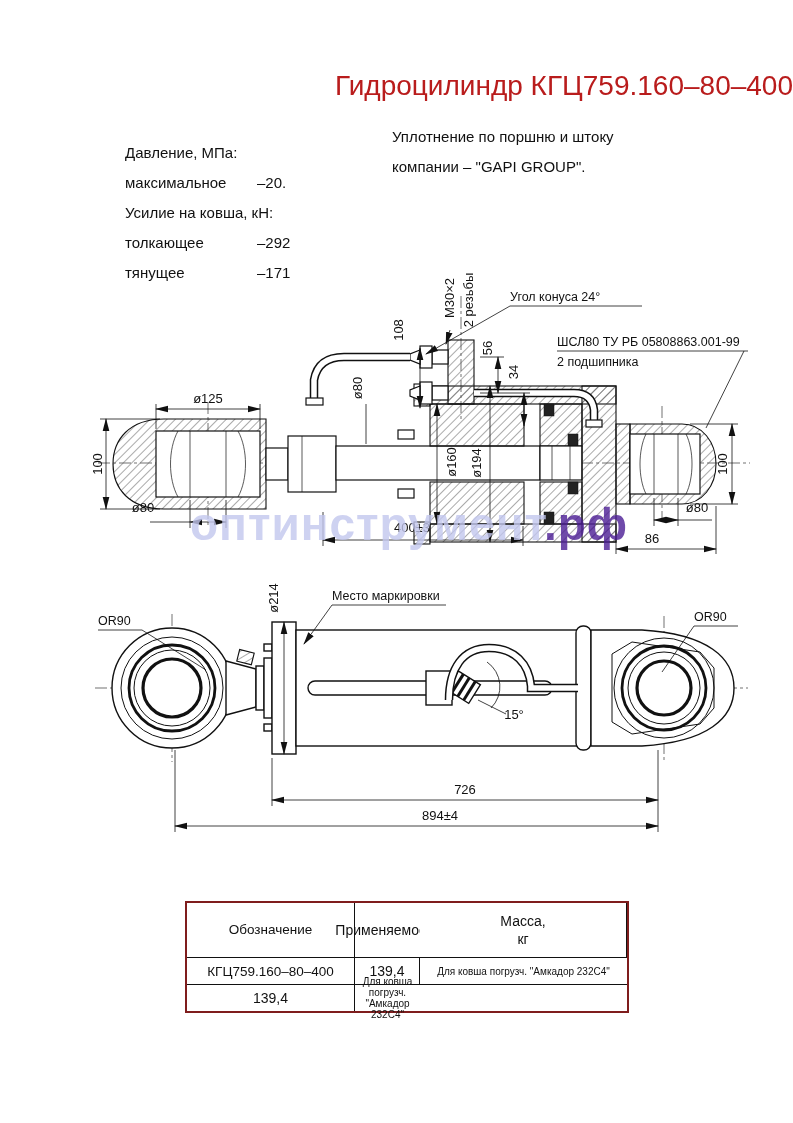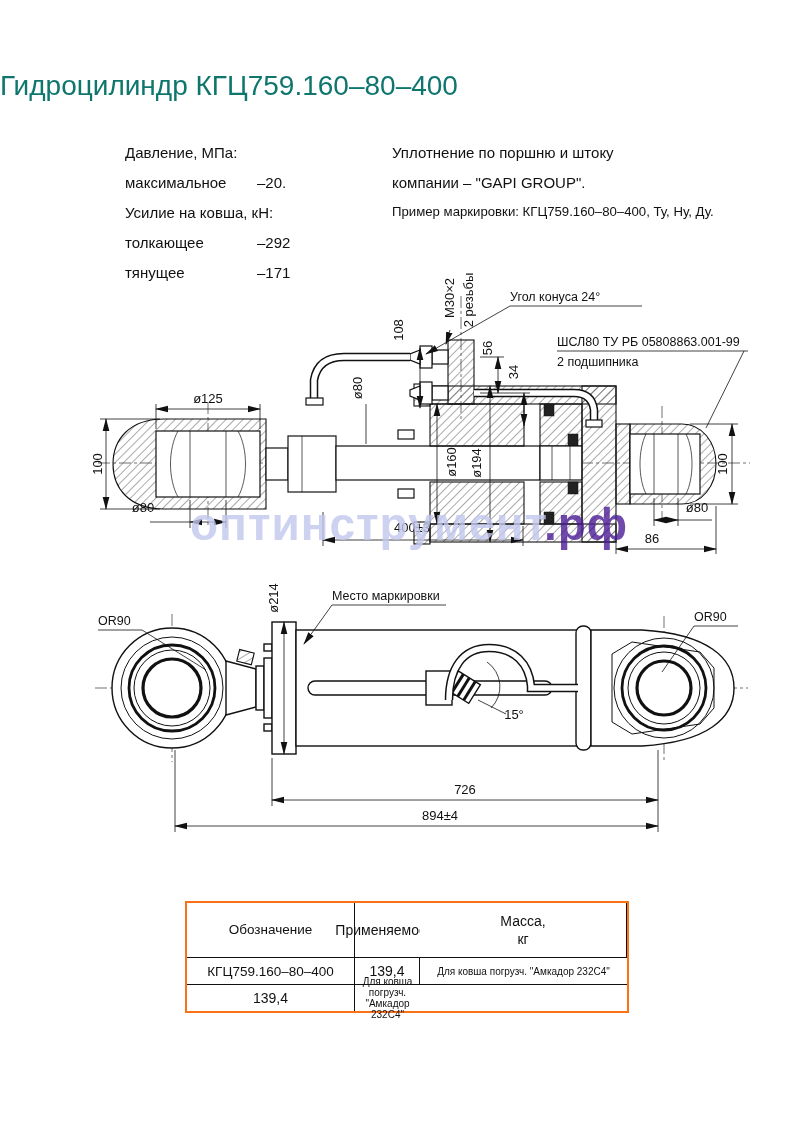--- a/index.html
+++ b/index.html
@@ -1,22 +1,22 @@
 <!DOCTYPE html>
 <html><head>
 <meta charset="utf-8">
 <style>
   html,body{margin:0;padding:0;background:#fff}
   .page{position:relative;width:793px;height:1123px;background:#fff;overflow:hidden;
         font-family:"Liberation Sans",sans-serif;color:#111}
-  .title{position:absolute;top:70px;left:0;width:100%;text-align:left;font-size:28px;color:#0f766e}
+  .title{position:absolute;top:70px;left:0;width:100%;text-align:right;font-size:28px;color:#b91c1c}
   .specs{position:absolute;left:125px;top:144px;width:260px;font-size:15px}
   .srow{display:flex;height:30px;align-items:flex-start}
   .srow .lab{width:132px}
-  .notes{position:absolute;left:392px;top:144px;font-size:15px;width:360px}
+  .notes{position:absolute;left:392px;top:128px;font-size:15px;width:360px}
   .notes .n{height:30px}
   .notes .n3{font-size:13.2px}
   svg.drw{position:absolute}
   #topv{left:85px;top:255px}
   #botv{left:85px;top:572px}
   .h{fill:url(#hatch);stroke:#111;stroke-width:1.1}
   .h2{fill:url(#hatch2);stroke:#111;stroke-width:1.1}
   .w{fill:#fff;stroke:#111;stroke-width:1.2}
   .w2{fill:#fff;stroke:#111;stroke-width:1.4}
   .tn{fill:none;stroke:#111;stroke-width:.7}
@@ -25,21 +25,21 @@
   .cl{fill:none;stroke:#333;stroke-width:.7;stroke-dasharray:12 3 3 3}
   text.d{font-size:13px;fill:#111;text-anchor:middle;font-family:"Liberation Sans",sans-serif}
   text.ds{font-size:12.5px;fill:#111;text-anchor:start;font-family:"Liberation Sans",sans-serif}
   .tubeB{fill:none;stroke:#111;stroke-width:8.5}
   .tubeW{fill:none;stroke:#fff;stroke-width:5.5}
   .sealB{fill:#222;stroke:#111;stroke-width:.5}
   .wm{position:absolute;left:190px;top:497px;font-size:46px;font-weight:bold;letter-spacing:1px;
       opacity:.8;white-space:nowrap;z-index:5}
   .wm .p1{color:#c3c7ee}
   .wm .p2{color:#4c1d95}
-  .tbl{position:absolute;left:185px;top:901px;width:440px;border:2px solid #f97316;display:grid;
+  .tbl{position:absolute;left:185px;top:901px;width:440px;border:2px solid #7f1d1d;display:grid;
        grid-template-columns:168px 65px 1fr;font-size:14px;background:#fff}
   .tbl .c{border-right:1px solid #111;border-bottom:1px solid #111;display:flex;
           align-items:center;justify-content:center;text-align:center;background:#fff}
   .tbl .c.last{border-right:none}
   .tbl .c.bot{border-bottom:none}
   .hd{height:54px;flex-direction:column;line-height:18px}
   .bd{height:26px}
   .cell1{justify-content:flex-start;font-size:13.5px}
   .cell3{font-size:10px}
 </style>
@@ -67,21 +67,20 @@
       </div>
     <div class="srow">
         <span class="lab">тянущее</span>
         <span>–171</span>
       </div>
   </div>
 
   <div class="notes">
     <div class="n">Уплотнение по поршню и штоку</div>
     <div class="n">компании – "GAPI GROUP".</div>
-    <div class="n n3">Пример маркировки: КГЦ759.160–80–400, Ту, Ну, Ду.</div>
   </div>
 
   <svg id="topv" class="drw" width="672" height="310" viewBox="85 255 672 310">
     <defs>
       <pattern id="hatch" width="6" height="6" patternUnits="userSpaceOnUse" patternTransform="rotate(45)">
         <line x1="0" y1="0" x2="0" y2="6" stroke="#555" stroke-width="1"></line>
       </pattern>
       <marker id="ar" markerWidth="13" markerHeight="9" refX="12" refY="4" orient="auto-start-reverse" markerUnits="userSpaceOnUse">
         <path d="M13,4 L0,0.7 L0,7.3 Z" fill="#111"></path>
       </marker>

